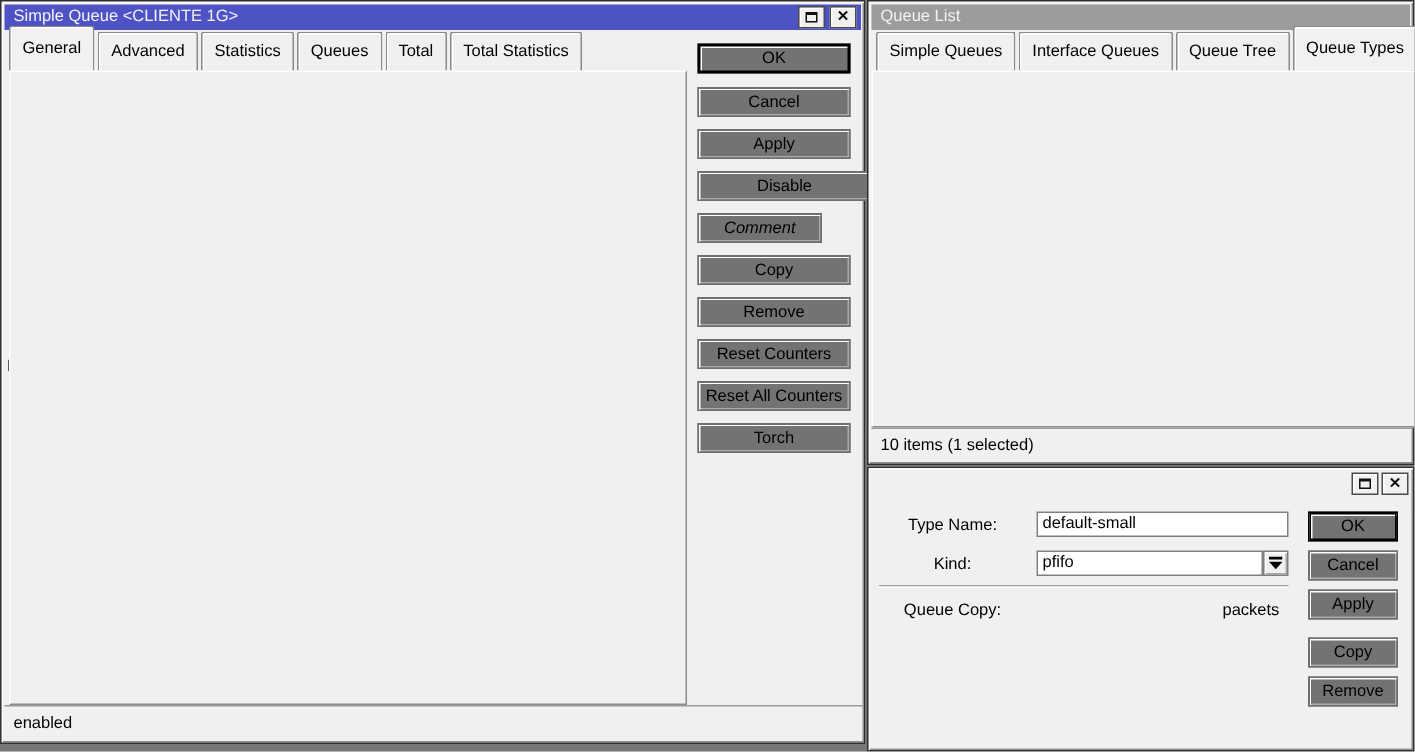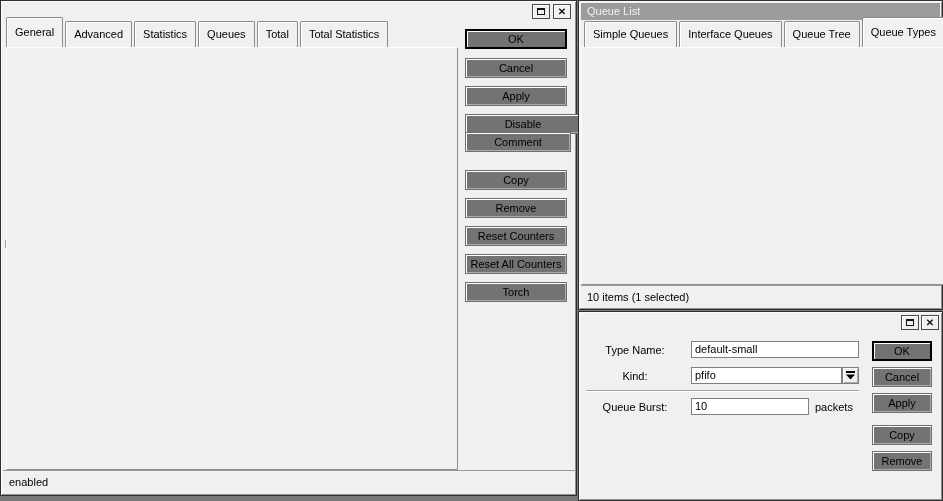--- a/index.html
+++ b/index.html
@@ -44,20 +44,23 @@
   .td{box-sizing:border-box;padding-left:4px;overflow:hidden;white-space:nowrap;border-right:1px solid #e2e2e2;}
   .td.flag{border-right:1px solid #c8c8c8;padding-left:3px;}
   .statusbar{position:absolute;border-top:1px solid #9a9a9a;box-shadow:0 1px 0 #fff inset;}
   .statustext{position:absolute;white-space:nowrap;}
   svg{display:block;}
 </style>
 </head>
 <body>
 
 <div class="window" style="left:0;top:0;width:577px;height:496px;">
+  <div class="titlebar active">
+    <span>Simple Queue &lt;CLIENTE 1G&gt;</span>
+  </div>
   <div class="titlebtn" style="left:531px;">
     <span class="restore-glyph"></span>
   </div>
   <div class="titlebtn" style="left:552px;">
     <span class="close-glyph">✕</span>
   </div>
 
   <div class="tabs" style="left:5px;top:26px;">
     <div class="tab active">General</div>
     <div class="tab">Advanced</div>
@@ -174,21 +177,21 @@
         <path d="M0 0h9L4.5 6z" fill="#222"></path>
       </svg>
   </div>
   <div class="lbl" style="left:33px;top:283px;">Time</div>
   <div class="groove" style="left:62px;top:289px;width:388px;"></div>
 
   <div class="btn default" style="left:464px;top:28px;width:102px;">OK</div>
   <div class="btn" style="left:464px;top:57px;width:102px;">Cancel</div>
   <div class="btn" style="left:464px;top:85px;width:102px;">Apply</div>
   <div class="btn" style="left:464px;top:113px;width:116px;">Disable</div>
-  <div class="btn" style="left:464px;top:131px;width:106px;">Comment</div>
+  <div class="btn" style="left:464px;top:141px;width:83px;font-style:italic;">Comment</div>
   <div class="btn" style="left:464px;top:169px;width:102px;">Copy</div>
   <div class="btn" style="left:464px;top:197px;width:102px;">Remove</div>
   <div class="btn" style="left:464px;top:253px;width:102px;">Reset All Counters</div>
   <div class="btn" style="left:464px;top:225px;width:102px;">Reset Counters</div>
   <div class="btn" style="left:464px;top:281px;width:102px;text-align:center;">Torch</div>
 
   <div class="statusbar" style="left:2px;top:469px;width:573px;height:0;"></div>
   <div class="statustext" style="left:8px;top:475px;">enabled</div>
 </div>
 
@@ -317,22 +320,21 @@
   <div class="input" style="left:112px;top:55px;width:151px;">pfifo</div>
   <div class="dropbtn" style="left:263px;top:55px;width:17px;">
     <svg width="9" height="9" viewBox="0 0 9 9">
         <rect width="9" height="2" fill="#000"></rect>
         <path d="M0 3.5h9L4.5 8.5z" fill="#000"></path>
       </svg>
   </div>
 
   <div class="groove" style="left:7px;top:78px;width:273px;"></div>
 
-  <div class="rlbl" style="left:6px;top:89px;width:100px;">Queue Burst:</div>
-  <div class="input" style="left:112px;top:86px;width:118px;">10</div>
+  <div class="rlbl" style="left:6px;top:89px;width:100px;">Queue Copy:</div>
   <div class="lbl" style="left:236px;top:89px;">packets</div>
 
   <div class="btn default" style="left:293px;top:29px;width:60px;">OK</div>
   <div class="btn" style="left:293px;top:55px;width:60px;">Cancel</div>
   <div class="btn" style="left:293px;top:81px;width:60px;">Apply</div>
   <div class="btn" style="left:293px;top:113px;width:60px;">Copy</div>
   <div class="btn" style="left:293px;top:139px;width:60px;">Remove</div>
 </div>
 
 </body></html>

